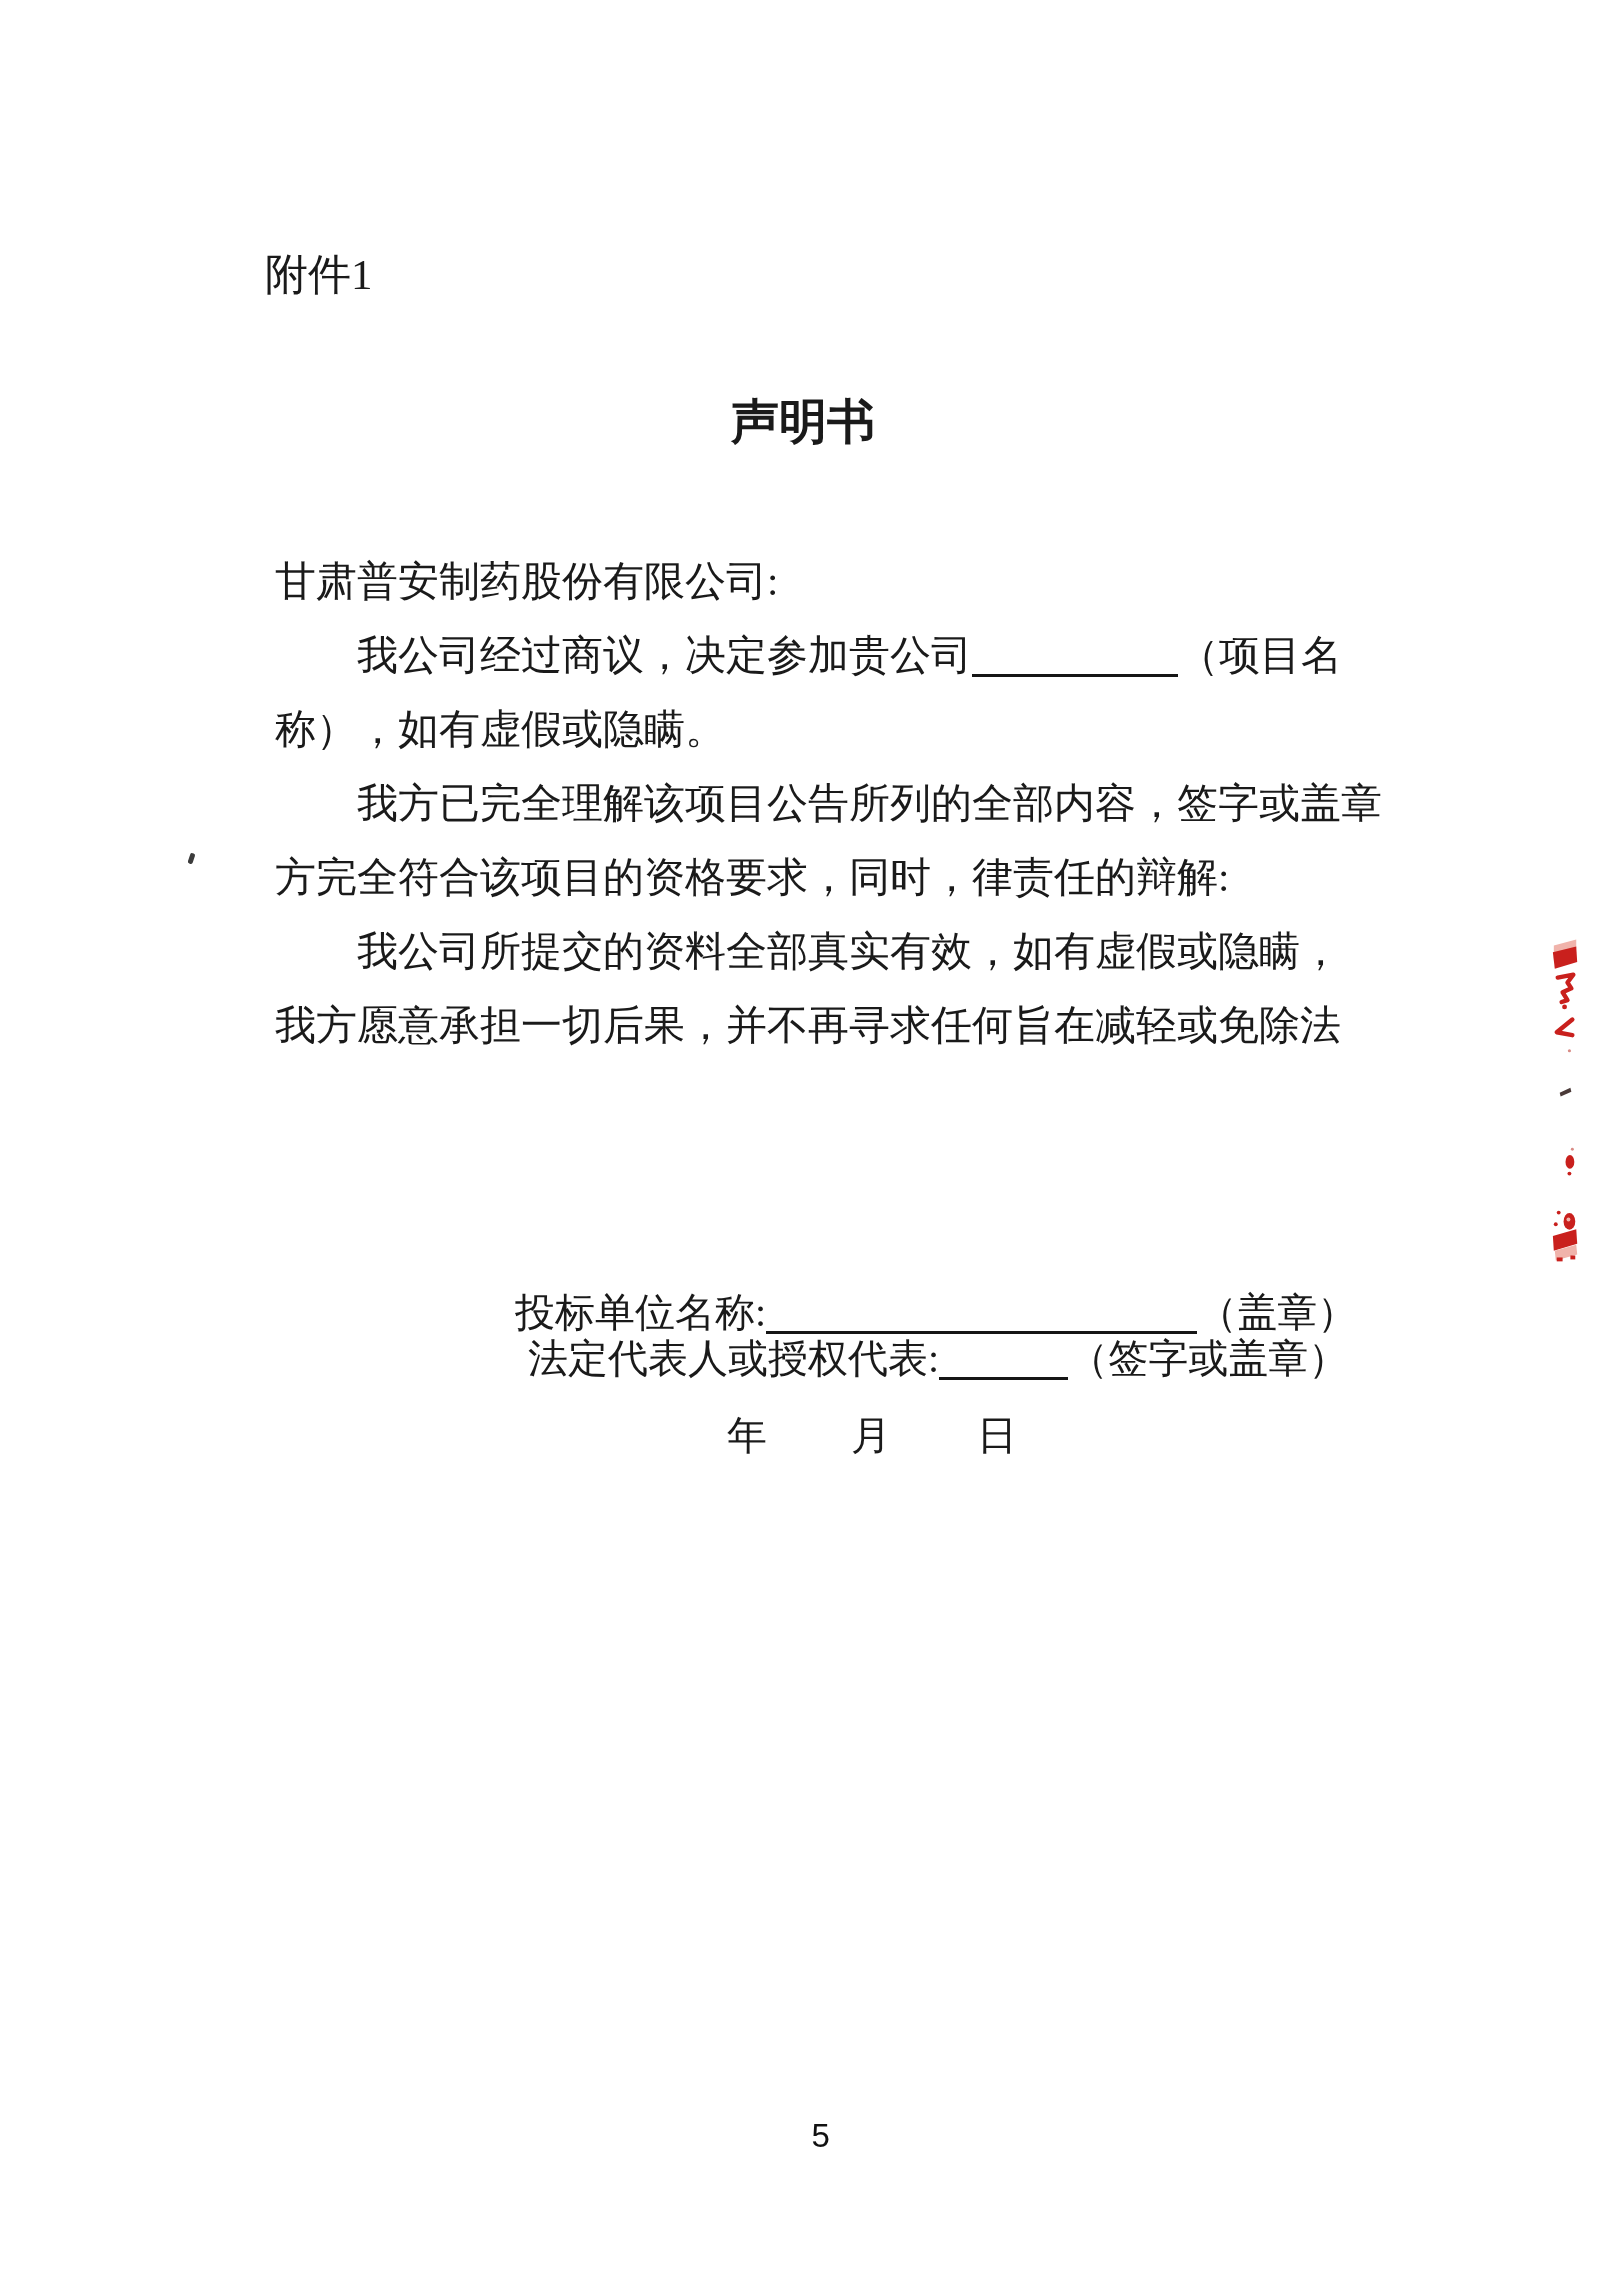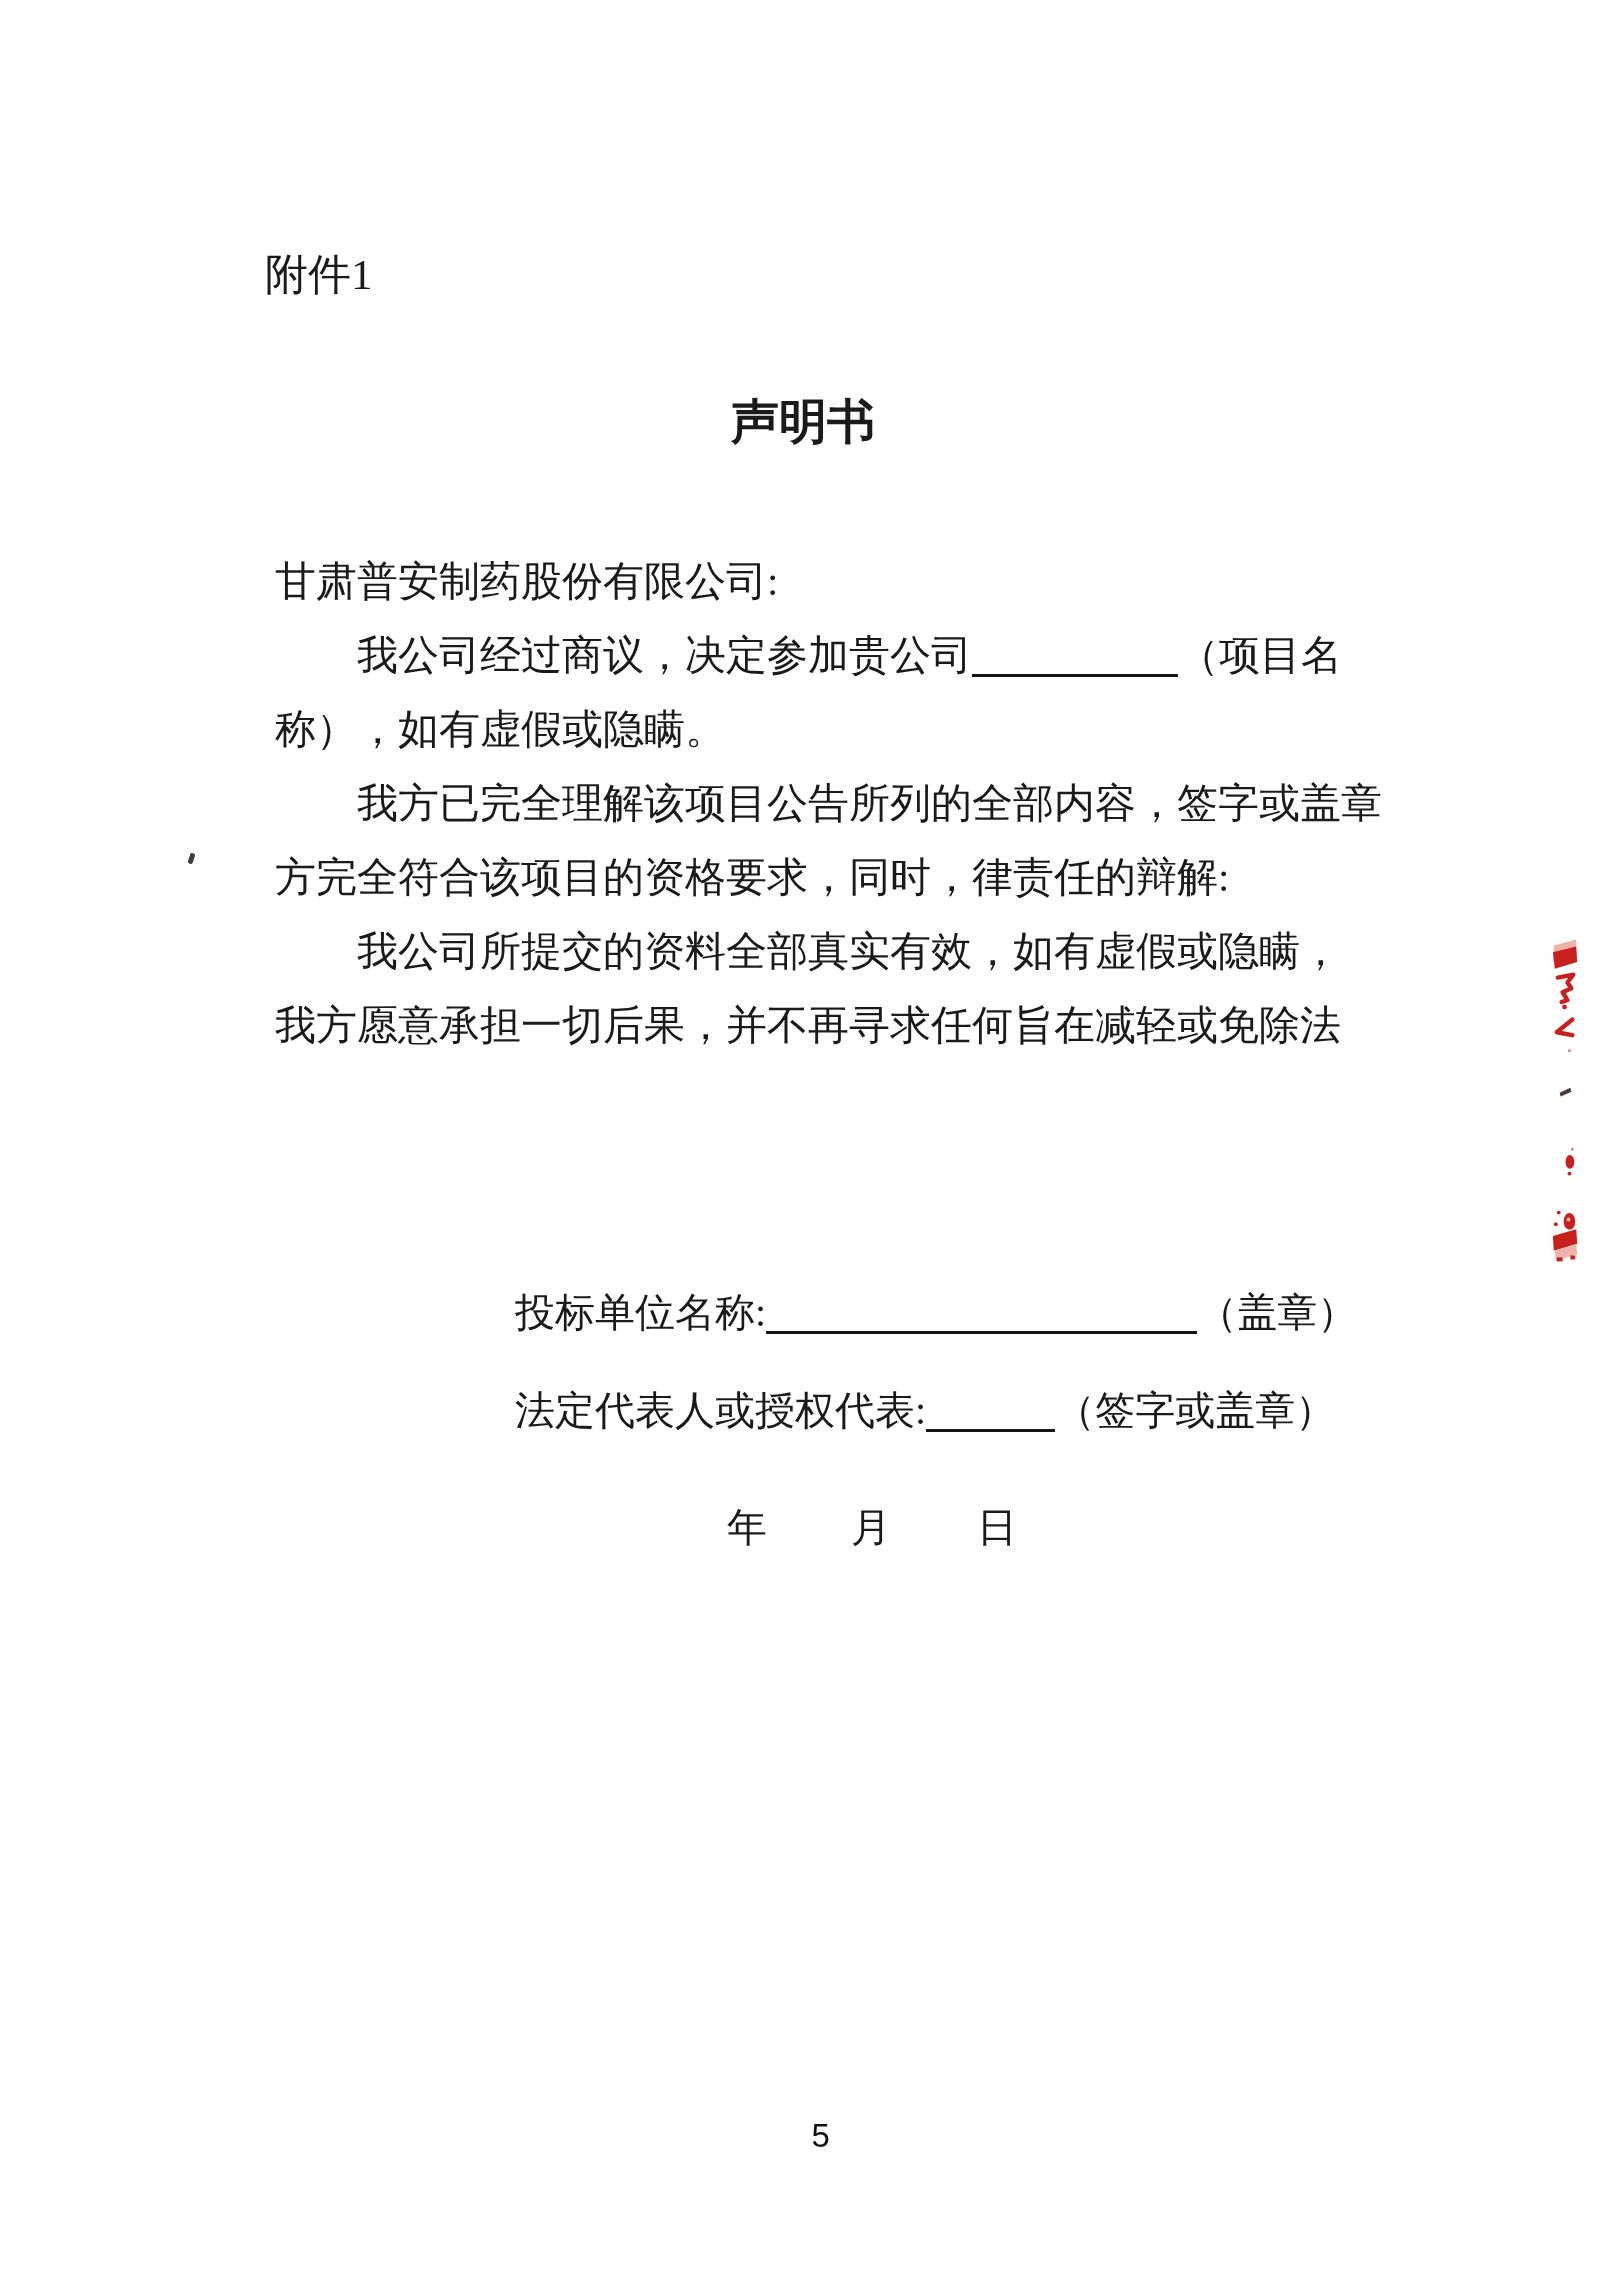--- a/index.html
+++ b/index.html
@@ -56,22 +56,22 @@
   .blank-rep     { width: 129px; }
 
   .sig-line {
     left: 515px;
     height: 74px;
     line-height: 74px;
     font-size: 40px;
     white-space: nowrap;
   }
   .sig-line-1 { top: 1276px; }
-  .sig-line-2 { top: 1374px; }
-  .date-line  { left: 727px; top: 1491px; }
+  .sig-line-2 { top: 1322px; margin-left: 13px; }
+  .date-line  { left: 727px; top: 1399px; }
   .date-sep-1 { margin-right: 84px; }
   .date-sep-2 { margin-right: 86px; }
 
   .page-number {
     left: 0;
     right: 0;
     top: 2117px;
     text-align: center;
     font-size: 33px;
     font-family: "Liberation Sans", "DejaVu Sans", sans-serif;

